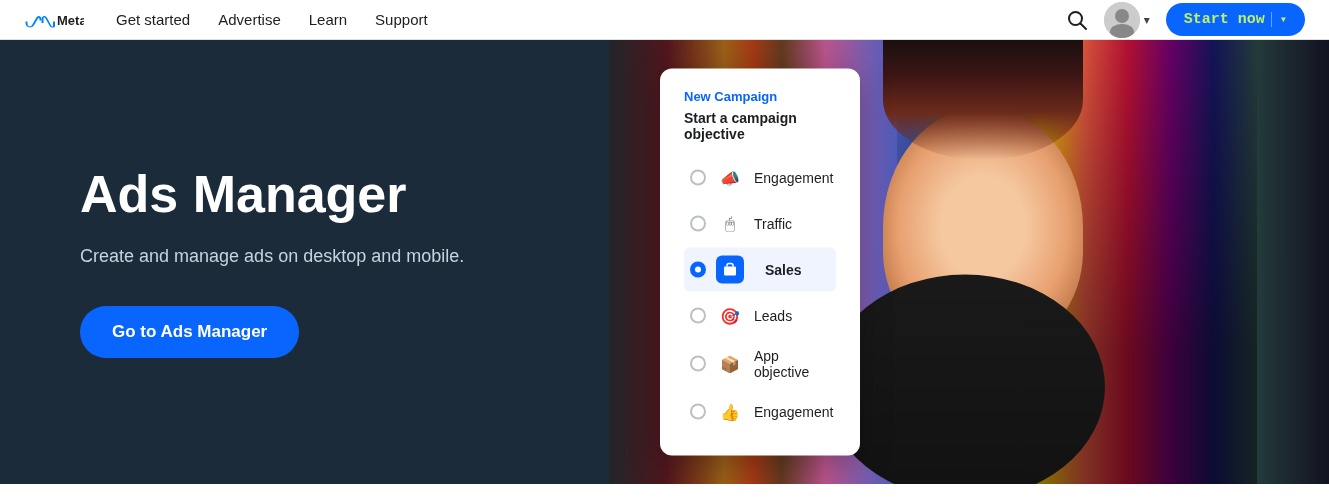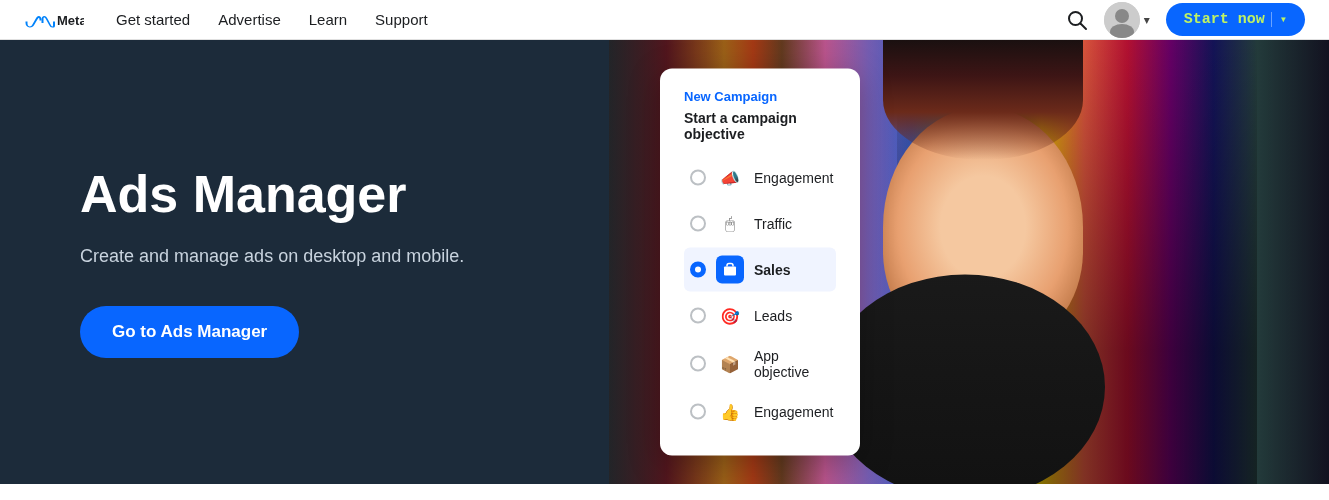--- a/index.html
+++ b/index.html
@@ -335,21 +335,21 @@
       </div>
 
       <div class="campaign-option selected">
         <div class="radio-circle filled"></div>
         <div class="option-icon">
           <svg width="16" height="16" viewBox="0 0 16 16" fill="none">
             <rect x="2" y="5" width="12" height="9" rx="1" fill="white"></rect>
             <path d="M5 5V4C5 2.9 5.9 2 7 2H9C10.1 2 11 2.9 11 4V5" stroke="white" stroke-width="1.5"></path>
           </svg>
         </div>
-        <span class="option-label" style="font-weight:600;">Sales</span>
+        <span class="option-label" style="font-weight:600;margin-left:11px;">Sales</span>
       </div>
 
       <div class="campaign-option">
         <div class="radio-circle"></div>
         <div class="option-icon gray">🎯</div>
         <span class="option-label">Leads</span>
       </div>
 
       <div class="campaign-option">
         <div class="radio-circle"></div>

